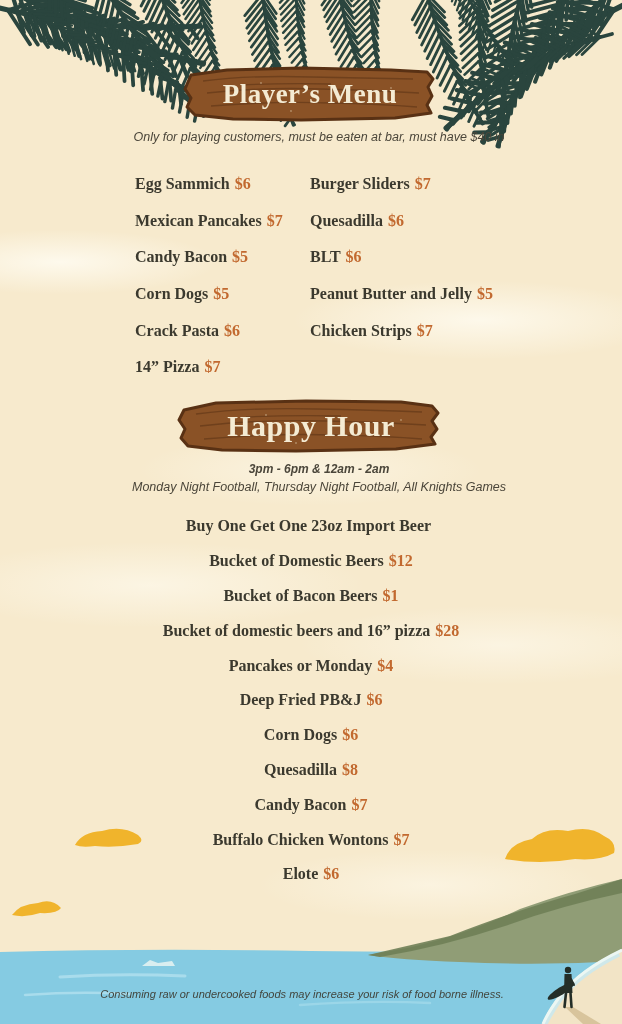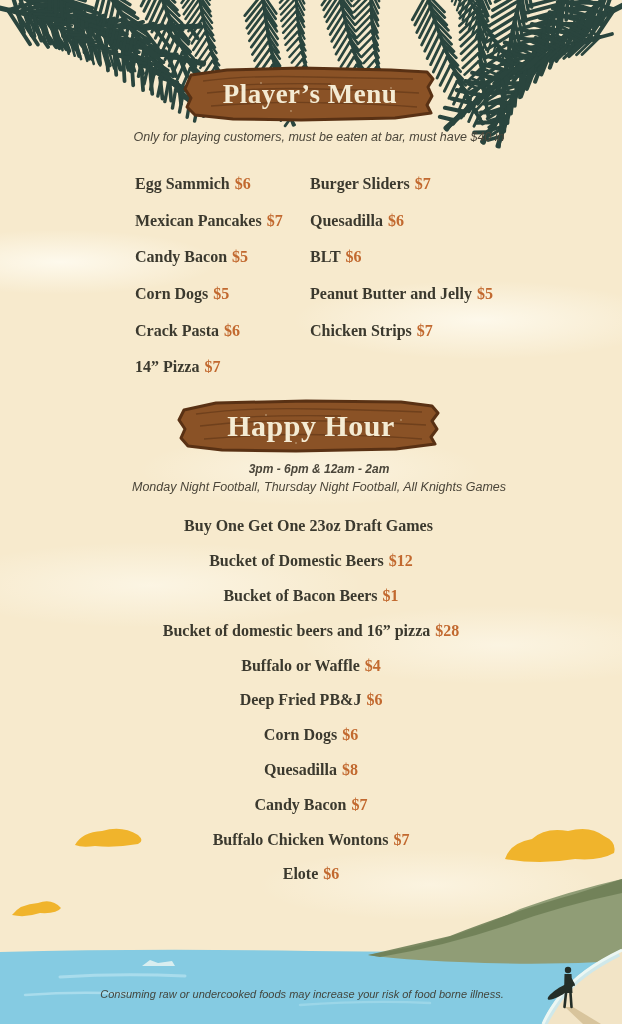--- a/index.html
+++ b/index.html
@@ -165,37 +165,37 @@
         <circle class="speck" cx="120" cy="47" r="0.9"></circle>
     </svg>
     <h2 class="sign-title">Happy Hour</h2>
   </div>
 
   <p class="hh-times">3pm - 6pm &amp; 12am - 2am</p>
   <p class="hh-events">Monday Night Football, Thursday Night Football, All Knights Games</p>
 
   <div class="hh-list">
     <div class="item hh-item">
-        <span>Buy One Get One 23oz Draft Games</span>
+        <span>Buy One Get One 23oz Import Beer</span>
         <span class="pr"></span>
       </div>
     <div class="item hh-item">
         <span>Bucket of Domestic Beers</span>
         <span class="pr">$12</span>
       </div>
     <div class="item hh-item">
         <span>Bucket of Bacon Beers</span>
         <span class="pr">$1</span>
       </div>
     <div class="item hh-item">
         <span>Bucket of domestic beers and 16” pizza</span>
         <span class="pr">$28</span>
       </div>
     <div class="item hh-item">
-        <span>Buffalo or Waffle</span>
+        <span>Pancakes or Monday</span>
         <span class="pr">$4</span>
       </div>
     <div class="item hh-item">
         <span>Deep Fried PB&amp;J</span>
         <span class="pr">$6</span>
       </div>
     <div class="item hh-item">
         <span>Corn Dogs</span>
         <span class="pr">$6</span>
       </div>

